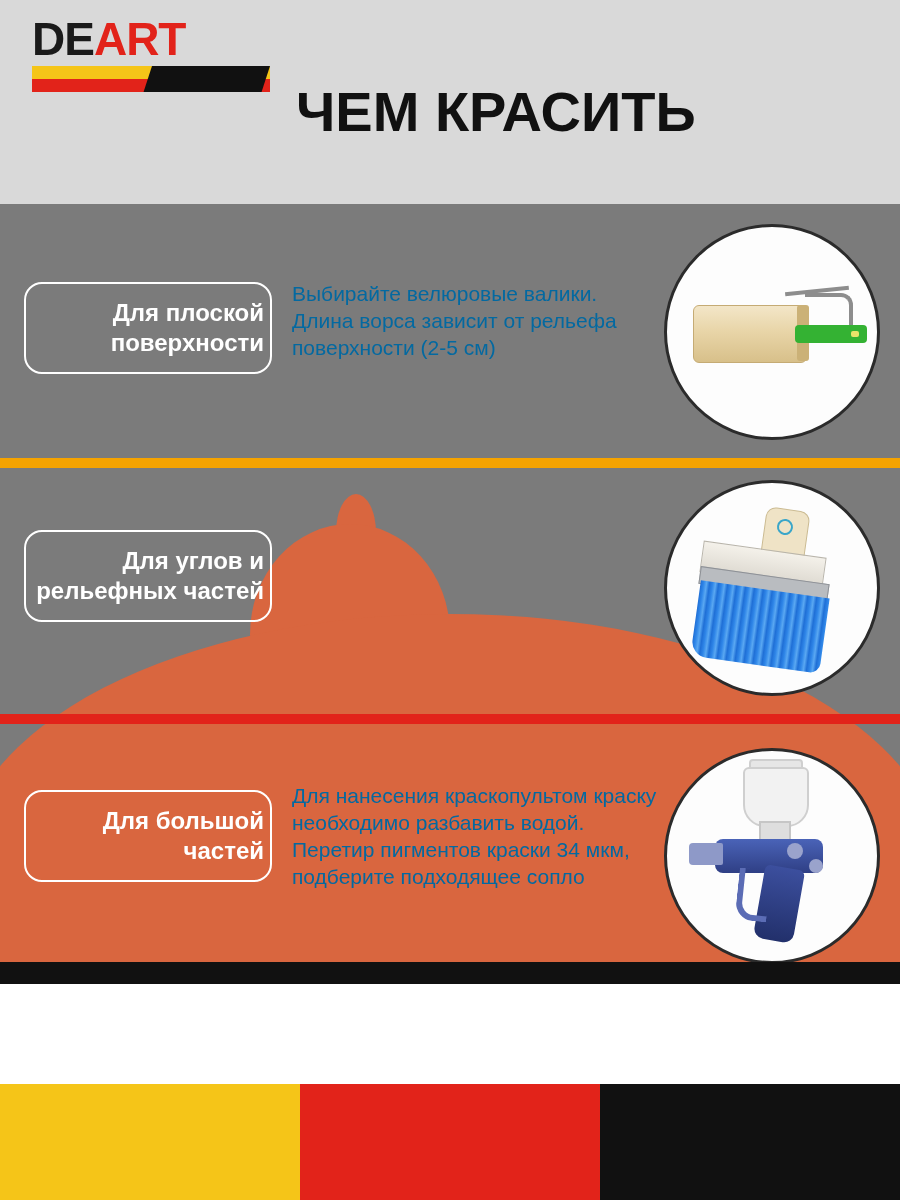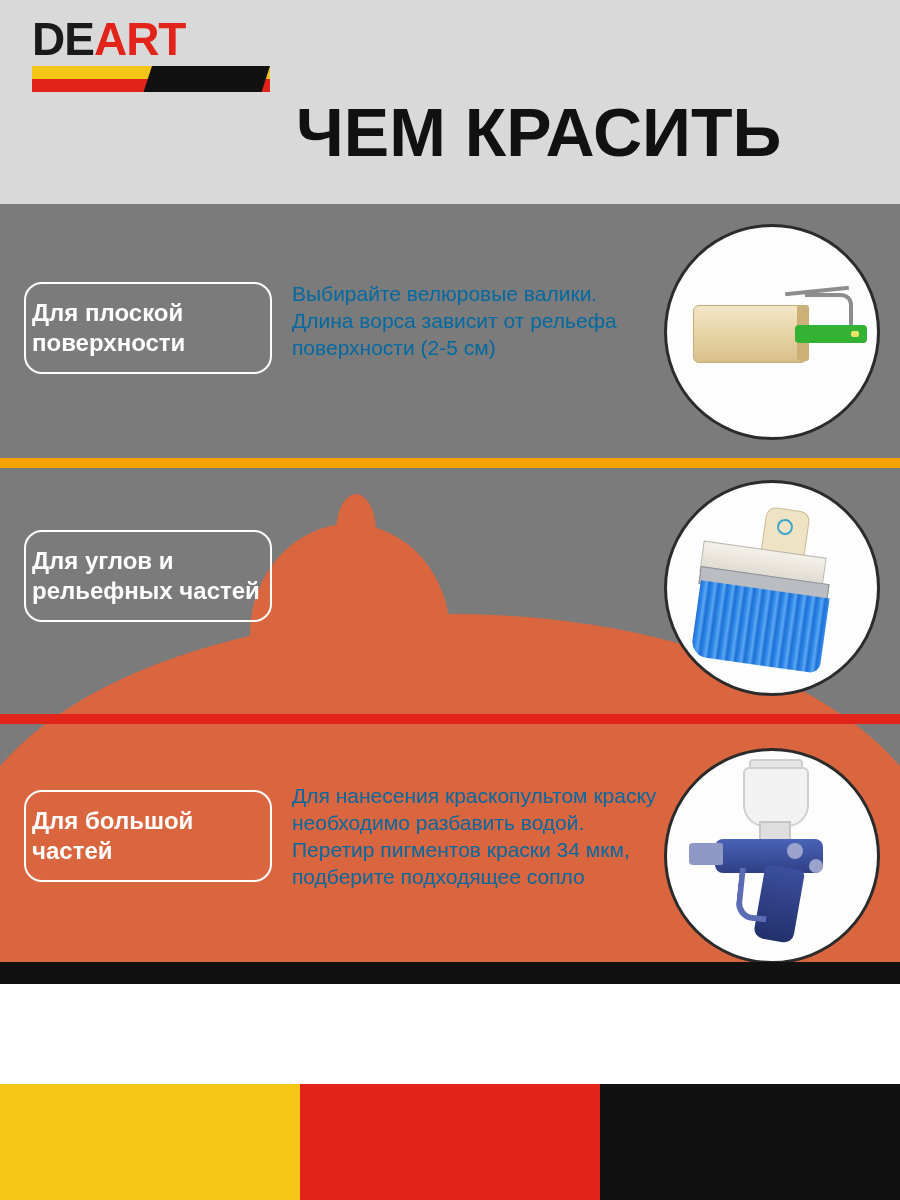--- a/index.html
+++ b/index.html
@@ -72,23 +72,23 @@
     left: 120px;
     width: 118px;
     height: 26px;
     background: #111111;
     transform: skewX(-18deg);
     transform-origin: top left;
   }
   .header-title {
     position: absolute;
     left: 296px;
-    top: 102px;
+    top: 82px;
     font-weight: bold;
-    font-size: 68px;
+    font-size: 56px;
     line-height: 60px;
     color: #111111;
     letter-spacing: 0px;
     white-space: nowrap;
   }
 
   
   .body-bg {
     position: absolute;
     left: 0; top: 204px;
@@ -165,21 +165,21 @@
   .pill {
     position: absolute;
     left: 24px;
     width: 248px;
     border: 2px solid #ffffff;
     border-radius: 18px;
     color: #ffffff;
     font-weight: bold;
     font-size: 24px;
     line-height: 30px;
-    text-align: left;
+    text-align: right;
     padding: 14px 6px;
     box-sizing: border-box;
     background: transparent;
   }
   .pill-1 { top: 78px; }
   .pill-2 { top: 62px; }
   .pill-3 { top: 66px; }
 
   .desc {
     position: absolute;

